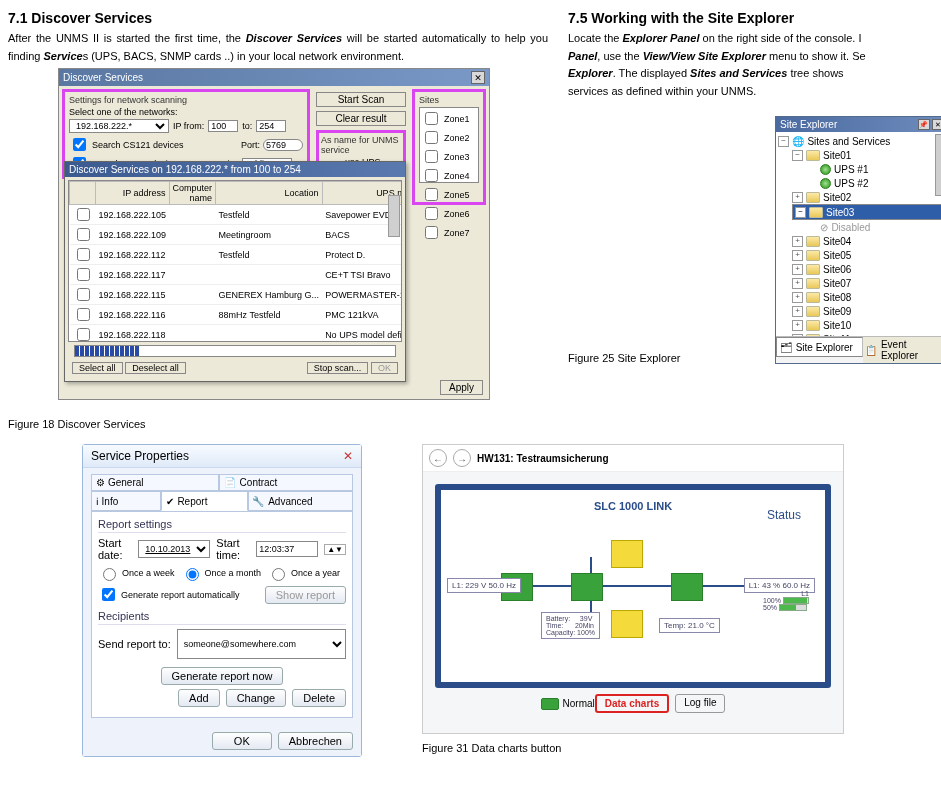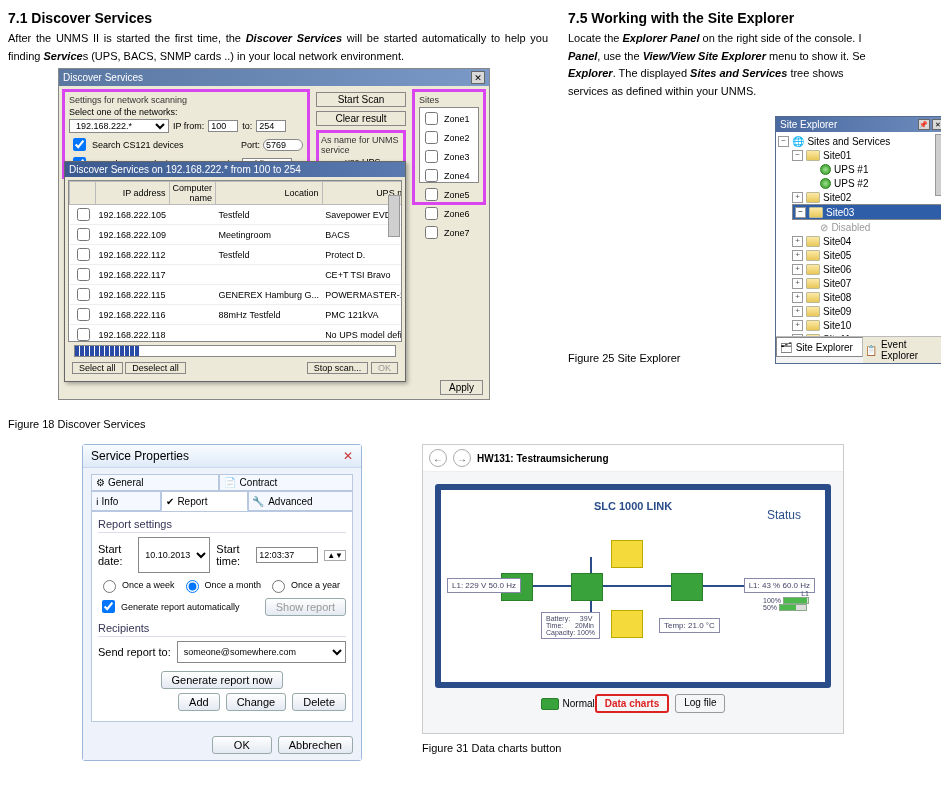--- a/index.html
+++ b/index.html
@@ -413,21 +413,21 @@
           </div>
         <div class="vista-tab">
             <span>🔧</span>
             <span>Advanced</span>
           </div>
       </div>
       <div class="vista-body">
         <div class="group-title">Report settings</div>
         <div class="row">
           <span>Start date:</span>
-          <select class="sel" style="width:78px; height:36px;"><option>10.10.2013</option></select>
+          <select class="sel" style="width:78px; height:18px;text-decoration:underline;"><option>10.10.2013</option></select>
           <span>Start time:</span>
           <input class="input" style="width: 56px; height: 14px;" value="12:03:37">
           <span style="border:1px solid #aaa; padding:0 2px; font-size:8px;">▲▼</span>
         </div>
         <div class="row">
           <label class="radio">
               <input type="radio" name="fr" style="">
               <span>Once a week</span>
             </label>
           <label class="radio">
@@ -442,21 +442,21 @@
         <div class="row">
           <label class="chk">
               <input type="checkbox" checked="" style="">
               <span>Generate report automatically</span>
             </label>
           <button class="vista-btn" style="margin-left:auto; color:#999;">Show report</button>
         </div>
         <div class="group-title" style="margin-top:6px;">Recipients</div>
         <div class="row">
           <span>Send report to:</span>
-          <select class="sel" style="flex:1; height:22px;"><option>someone@somewhere.com</option></select>
+          <select class="sel" style="flex:1; height:30px;"><option>someone@somewhere.com</option></select>
         </div>
         <div class="row" style="justify-content:center; margin-top:8px;">
           <button class="vista-btn">Generate report now</button>
         </div>
         <div class="row" style="justify-content:flex-end;">
           <button class="vista-btn">Add</button>
           <button class="vista-btn">Change</button>
           <button class="vista-btn">Delete</button>
         </div>
       </div>

